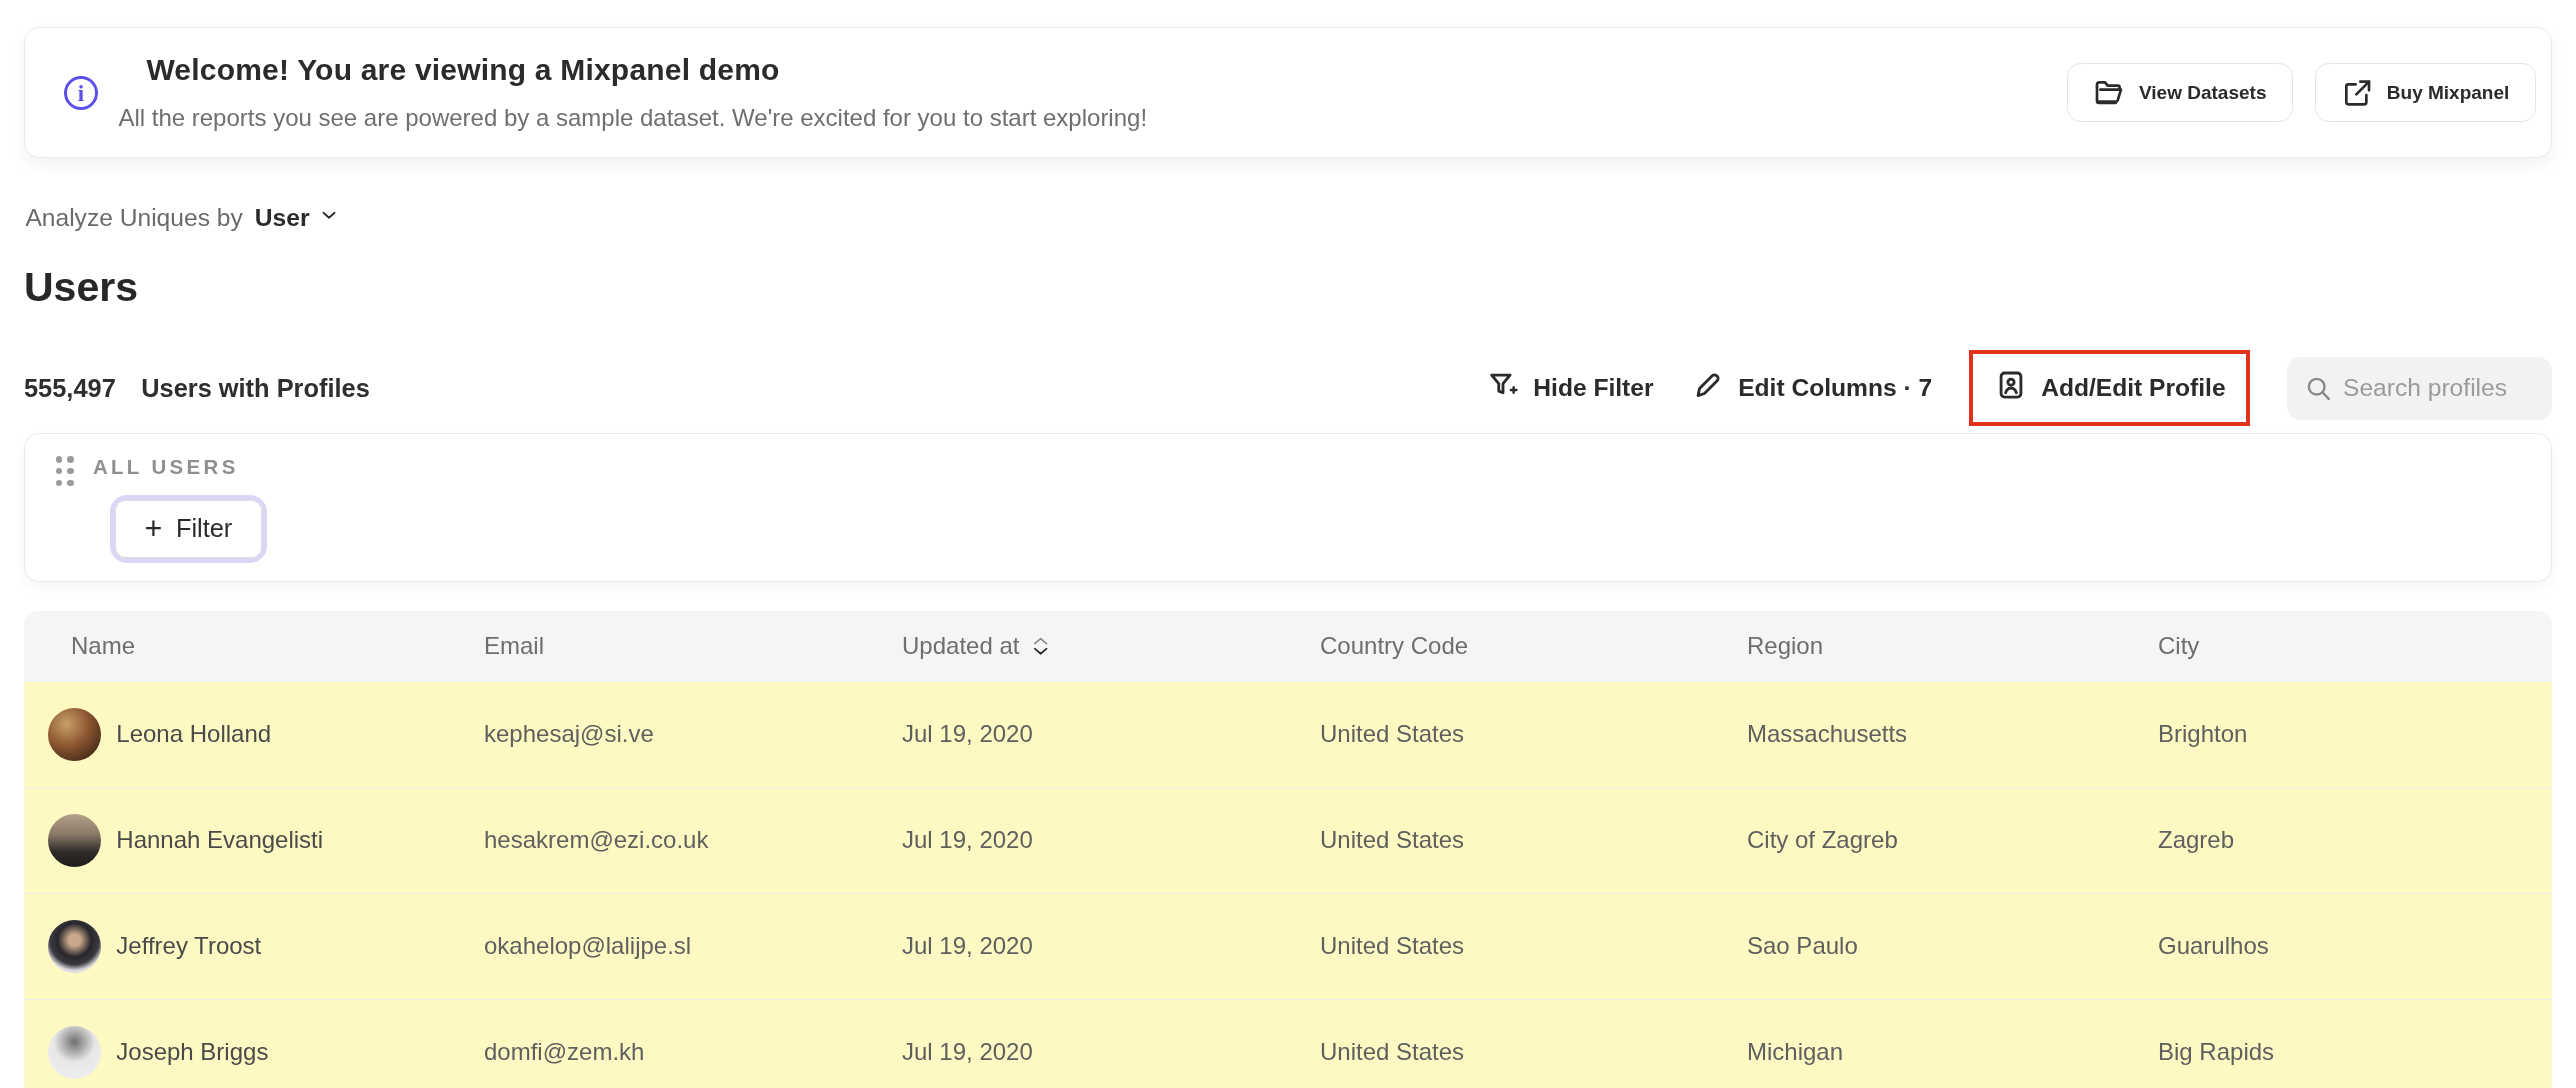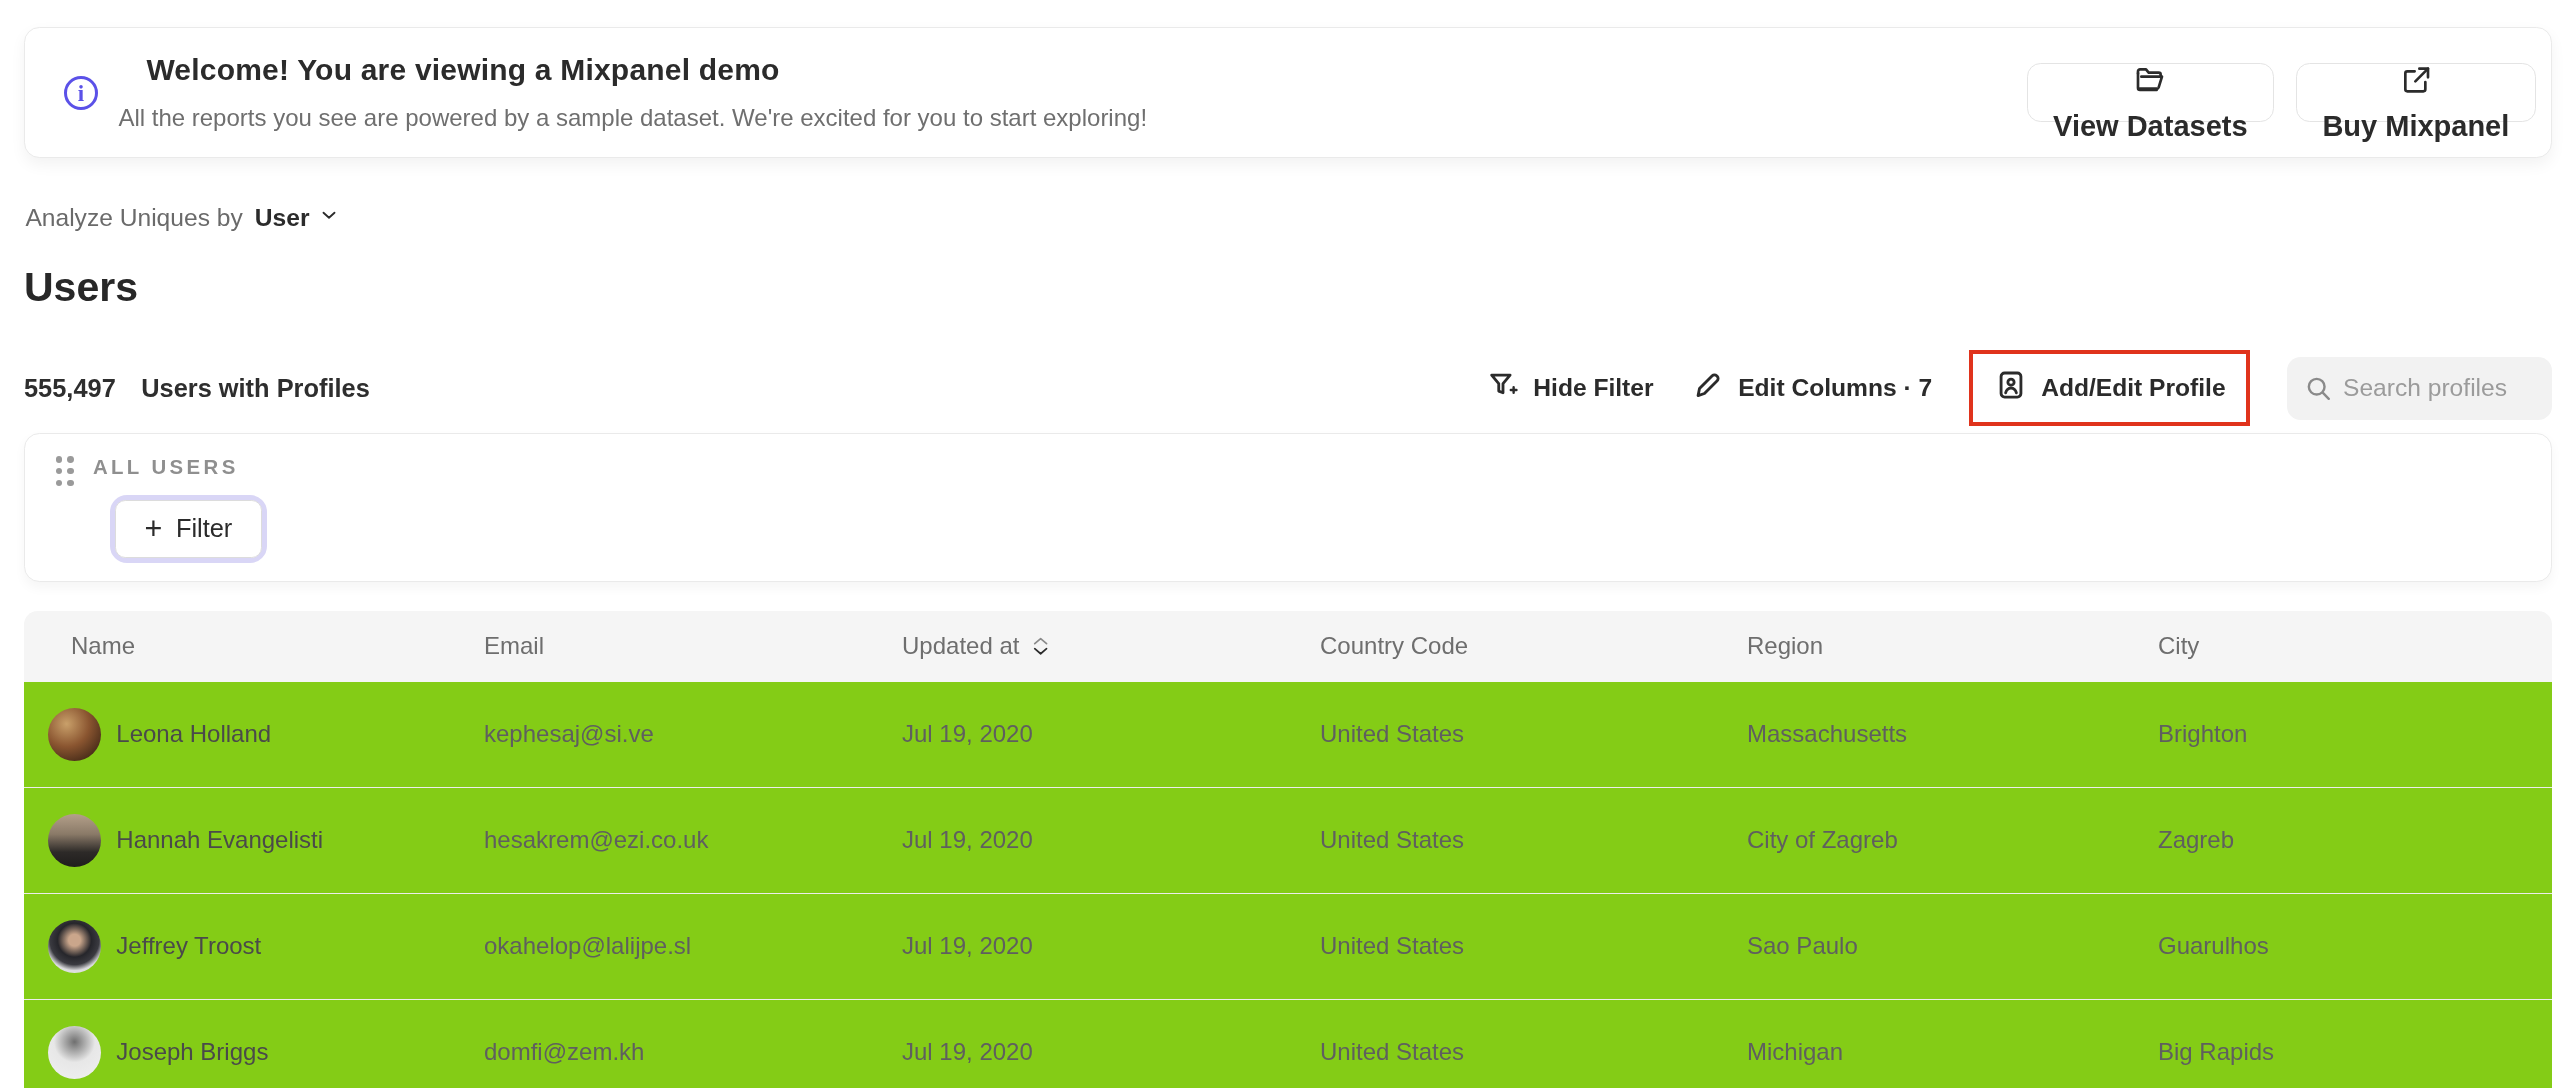--- a/index.html
+++ b/index.html
@@ -13,21 +13,21 @@
     display:flex; align-items:center; padding:0 15.3px 0 39px; }
   .info-icon { width:34px; height:34px; border:3.4px solid #5b51e8; border-radius:50%;
     color:#5b51e8; font-weight:700; font-size:23px; line-height:29px; text-align:center;
     flex:0 0 auto; font-family:"Liberation Serif", serif; }
   .banner-text { margin-left:20.4px; flex:1 1 auto; }
   .banner-title { font-size:30px; font-weight:700; color:#2b2b2b; letter-spacing:0.2px;margin-left:28px; }
   .banner-sub { font-size:24px; color:#6f6f6f; margin-top:17px; }
   .banner-actions { display:flex; gap:22px; }
   .ghost-btn { display:flex; align-items:center; gap:13.6px; height:59px; padding:0 25.4px;
     background:#fff; border:1.7px solid #e4e4e4; border-radius:13.6px;
-    font-size:29px; font-weight:700; color:#2b2b2b; cursor:pointer;flex-direction:column; }
+    font-size:19px; font-weight:700; color:#2b2b2b; cursor:pointer; }
   .ghost-btn svg { display:block; }
 
   
   .analyze-row { margin:46px 0 0 25.4px; display:flex; align-items:center; font-size:24.6px;text-align:center; }
   .analyze-label { color:#6a6a6a; }
   .analyze-value { font-weight:700; color:#2b2b2b; margin-left:12px; }
   .analyze-row svg { margin-left:8.5px; }
   .page-title { margin:32px 0 0 24px; font-size:41px; font-weight:800; color:#282828; }
 
   
@@ -60,21 +60,21 @@
   
   .table { margin:29px 24px 0; }
   .thead { display:grid; grid-template-columns:460px 418px 418px 427px 411px 1fr;
     align-items:center; height:71px; background:#f5f5f5; border-radius:13.6px 13.6px 0 0;
     font-size:24px; color:#6e6e6e; }
   .thead .th:first-child { padding-left:47px; }
   .th { display:flex; align-items:center; gap:8.5px; }
   .sort-icon { display:inline-flex; flex-direction:column; gap:1.7px; margin-left:5.1px; }
   .trow { display:grid; grid-template-columns:460px 418px 418px 427px 411px 1fr;
     align-items:center; height:106px; border-bottom:1.7px solid #ececec;
-    font-size:24px; color:#5f5f5f; background:#84cc16; }
+    font-size:24px; color:#5f5f5f; background:#fef9c3; }
   .cell-name { display:flex; align-items:center; gap:15.3px; padding-left:24px; color:#4a4a4a; }
   .avatar { width:53px; height:53px; border-radius:50%; flex:0 0 auto; }
   .avatar.a0 { background:radial-gradient(circle at 35% 30%, #c9a06a 0%, #8a5530 45%, #2e1c10 95%); }
   .avatar.a1 { background:linear-gradient(180deg, #b4a08a 0%, #8a7a68 38%, #2d2a28 72%, #1f1d1c 100%); }
   .avatar.a2 { background:radial-gradient(circle at 50% 38%, #caa68b 0%, #caa68b 14%, #26262b 40%, #3a3a40 58%, #dcdcde 72%, #e9e9ea 100%); }
   .avatar.a3 { background:radial-gradient(circle at 50% 30%, #6f6f6f 0%, #9a9a9a 16%, #e7e7e7 45%, #f1f1f1 100%); }
 
   svg { stroke:#2b2b2b; fill:none; stroke-width:2; stroke-linecap:round; stroke-linejoin:round; }
   svg.gray { stroke:#8a8a8a; }
 </style>

